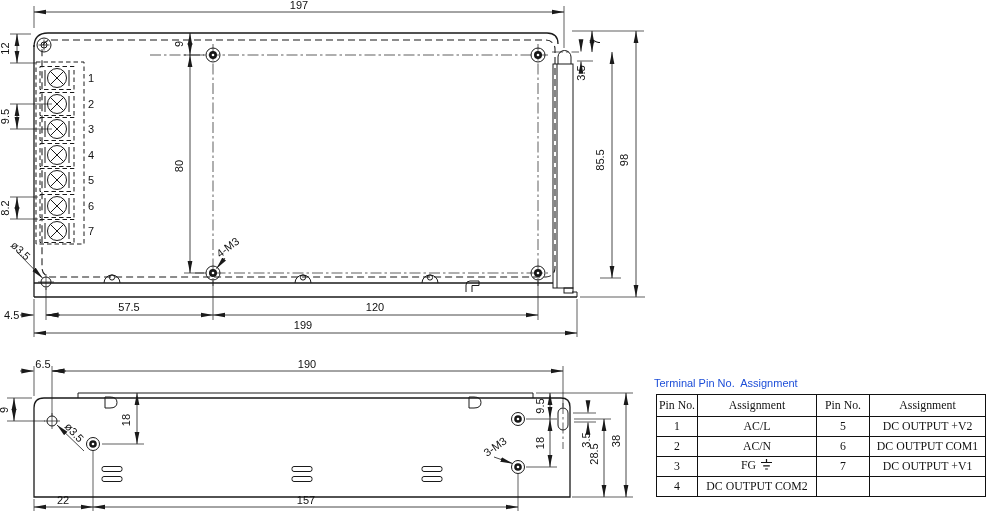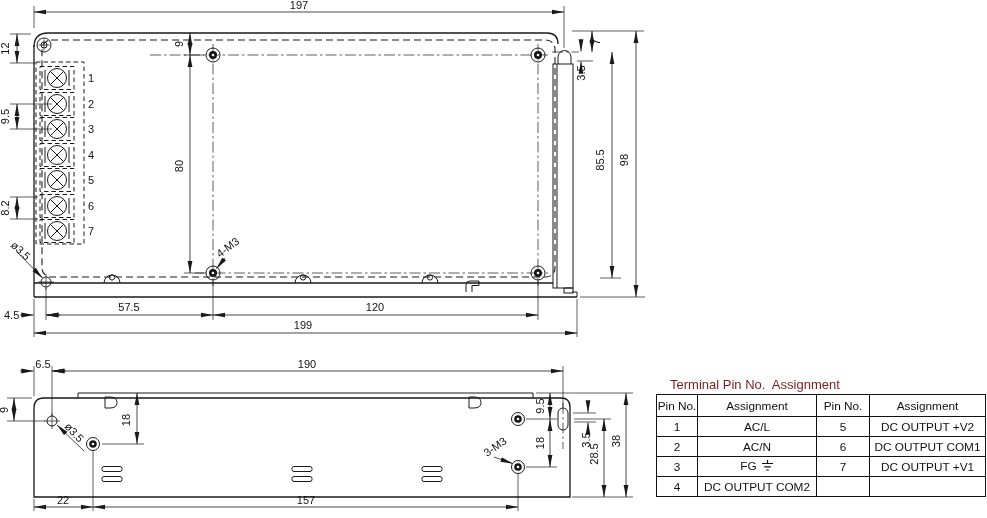--- a/index.html
+++ b/index.html
@@ -11,22 +11,22 @@
   .dash{fill:none;stroke:#1a1a1a;stroke-width:1.05;stroke-dasharray:7 4;}
   .dash2{fill:none;stroke:#1a1a1a;stroke-width:1;stroke-dasharray:4.5 3;}
   .cl{fill:none;stroke:#1a1a1a;stroke-width:0.7;stroke-dasharray:11 3 2.5 3;}
   .dim{fill:none;stroke:#1a1a1a;stroke-width:0.8;}
   .dimA{marker-start:url(#arw);marker-end:url(#arw);}
   .dimE{marker-end:url(#arw);}
   .ext{fill:none;stroke:#1a1a1a;stroke-width:0.7;}
   .hd{fill:#161616;stroke:none;}
   .wd{fill:#ffffff;stroke:none;}
   
-  .tbl-title{position:absolute;left:670px;top:377px;font-size:13px;white-space:pre;color:#7f1d1d;}
-  table.pins{position:absolute;left:656px;top:394px;border-collapse:collapse;table-layout:fixed;}
+  .tbl-title{position:absolute;left:654px;top:377px;font-size:11px;white-space:pre;color:#1d4ed8;}
+  table.pins{position:absolute;left:656px;top:394px;border-collapse:collapse;table-layout:fixed;font-family:Liberation Serif, serif;}
   table.pins td{border:1.5px solid #111;font-size:11.8px;text-align:center;padding:0;
                 white-space:nowrap;overflow:visible;height:19px;color:#111;}
   table.pins tr.hdr td{height:21px;}
   td.c-pin1{width:40px;} td.c-asn1{width:118px;} td.c-pin2{width:52px;} td.c-asn2{width:115px;}
   td.left{text-align:left;padding-left:3px;}
   .gicon{display:inline-block;vertical-align:-2px;margin-left:4px;}
 </style>
 </head>
 <body>
 

